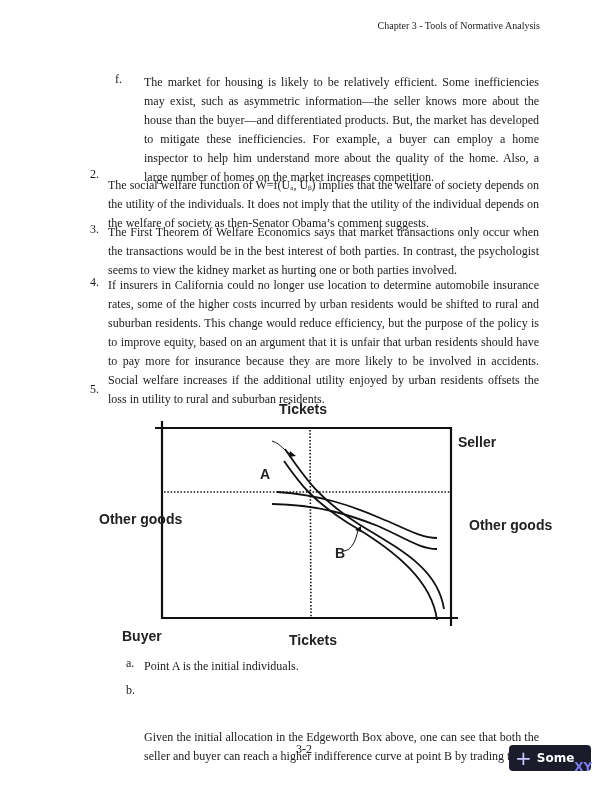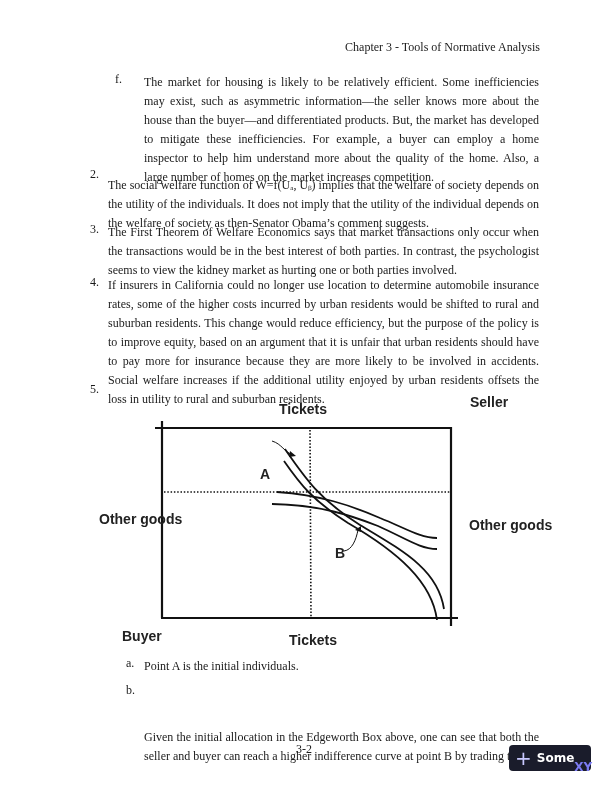--- a/index.html
+++ b/index.html
@@ -1,18 +1,18 @@
 <!DOCTYPE html>
 <html><head>
 <meta charset="utf-8">
 <style>
   html, body { margin: 0; padding: 0; background: #ffffff; }
   body { width: 612px; height: 792px; position: relative; overflow: hidden;
          font-family: "Liberation Serif", serif; color: #1a1a1a; }
-  .header { position: absolute; top: 40px; right: 72px; font-size: 12px; }
+  .header { position: absolute; top: 20px; right: 72px; font-size: 10px; }
   .para { position: absolute; font-size: 12px; line-height: 19px; text-align: justify; }
   .num { position: absolute; font-size: 12px; line-height: 13.6px; }
   .diagram { position: absolute; left: 0; top: 0; width: 612px; height: 792px; }
   .dlabel { position: absolute; font-family: Liberation Sans, sans-serif; font-weight: bold; font-size: 14px; color: #222; }
   .footer { position: absolute; top: 742px; left: 296px; font-size: 12px; }
   .badge { position: absolute; left: 509px; top: 745px; width: 82px; height: 26px;
            background: #1a1c2b; border-radius: 4px; display: flex; align-items: center;
            font-family: "DejaVu Sans", sans-serif; font-weight: bold; font-size: 12px; color: #fff; }
   .badge .plus { font-weight: normal; font-size: 20px; color: #c8c8ff; margin: 0 5px 0 6px; line-height: 20px; }
   .badge .xy { color: #7b7bf2; margin-top: 17px; }
@@ -52,21 +52,21 @@
   <path d="M277 492 C 320 495, 350 505, 380 518 C 405 528, 420 538, 437 538" fill="none" stroke="#111" stroke-width="1.8"></path>
   <path d="M272 504 C 320 505, 350 515, 378 526 C 405 538, 420 549, 437 549" fill="none" stroke="#111" stroke-width="1.8"></path>
 
   <path d="M272 441 C 282 444, 284 452, 293 455" fill="none" stroke="#111" stroke-width="1"></path>
   <polygon points="296,456 290,451 289,457" fill="#111"></polygon>
   <path d="M344 551 C 352 550, 356 540, 358 530" fill="none" stroke="#111" stroke-width="1"></path>
   <polygon points="361,526 355,530 361,532" fill="#111"></polygon>
 </svg>
 
 <div class="dlabel" style="left:279px; top:401px;">Tickets</div>
-<div class="dlabel" style="left:458px; top:394px;margin-left:12px;">Seller</div>
+<div class="dlabel" style="left:458px; top:434px;">Seller</div>
 <div class="dlabel" style="left:260px; top:466px;">A</div>
 <div class="dlabel" style="left:99px; top:511px;">Other goods</div>
 <div class="dlabel" style="left:469px; top:517px;">Other goods</div>
 <div class="dlabel" style="left:335px; top:545px;">B</div>
 <div class="dlabel" style="left:122px; top:628px;">Buyer</div>
 <div class="dlabel" style="left:289px; top:632px;">Tickets</div>
 
 <div class="num" style="left:126px; top:657px;">a.</div>
 <div class="para" style="left:144px; top:657px; width:395px;">Point A is the initial individuals.</div>
 

